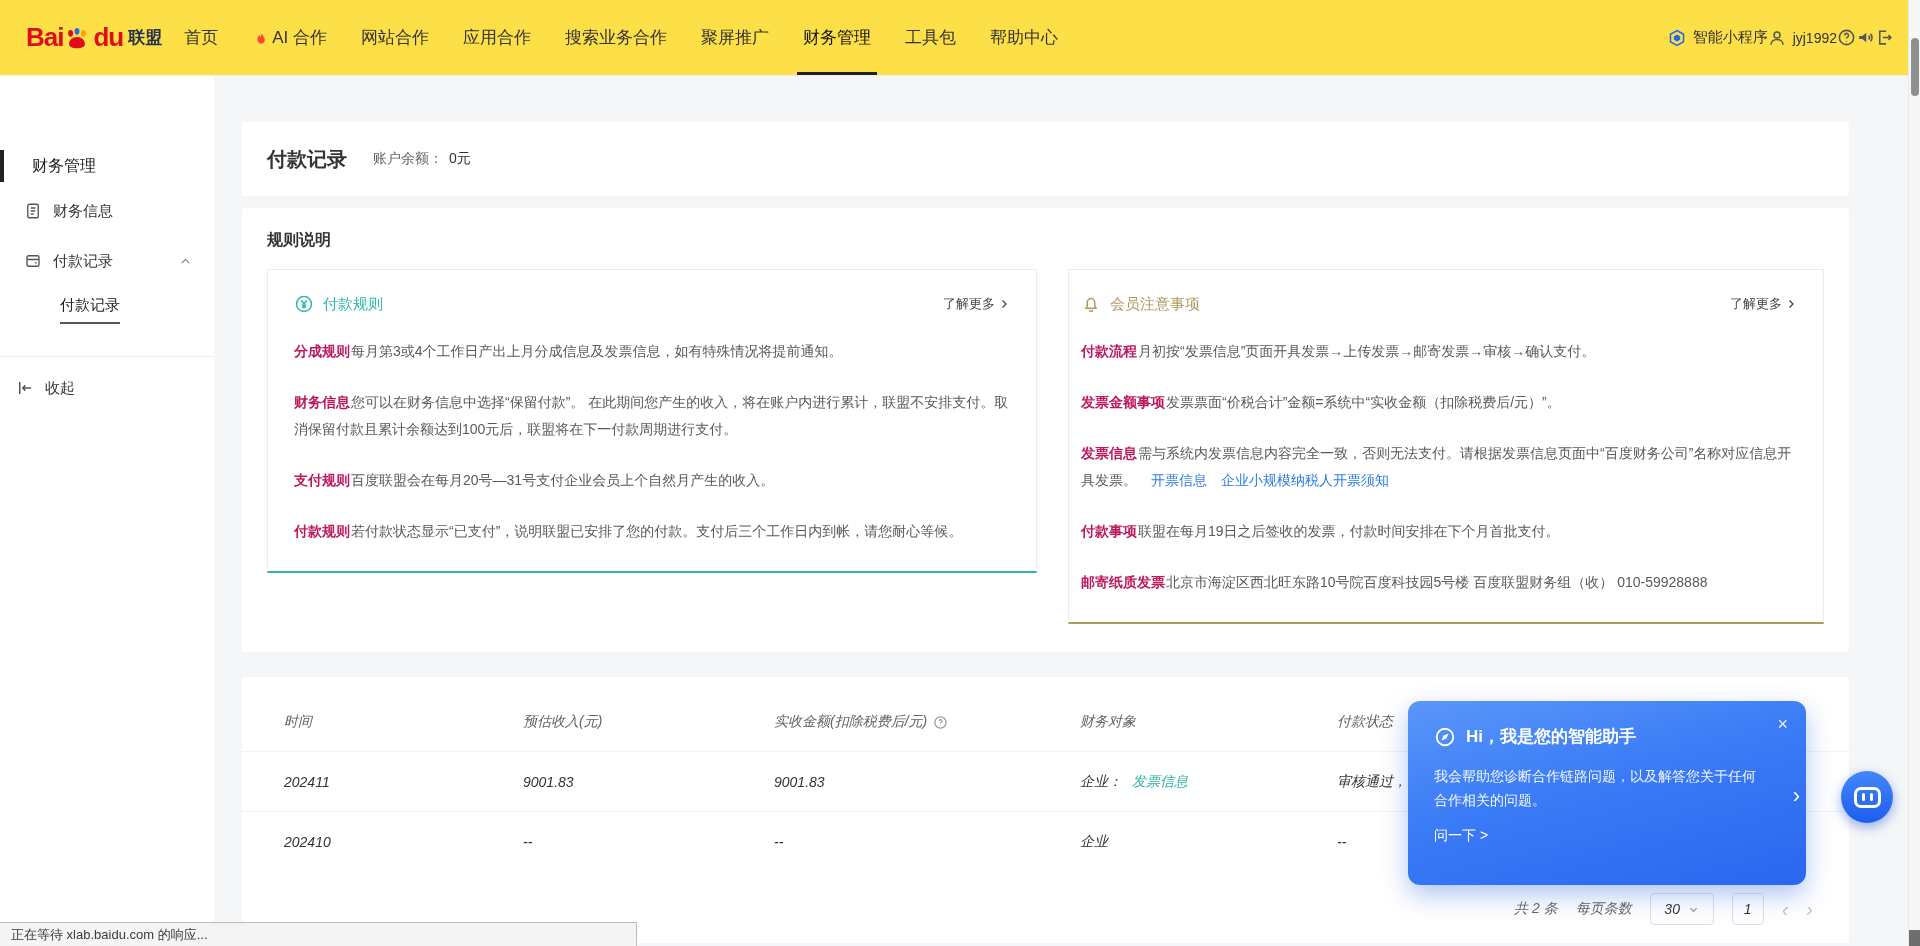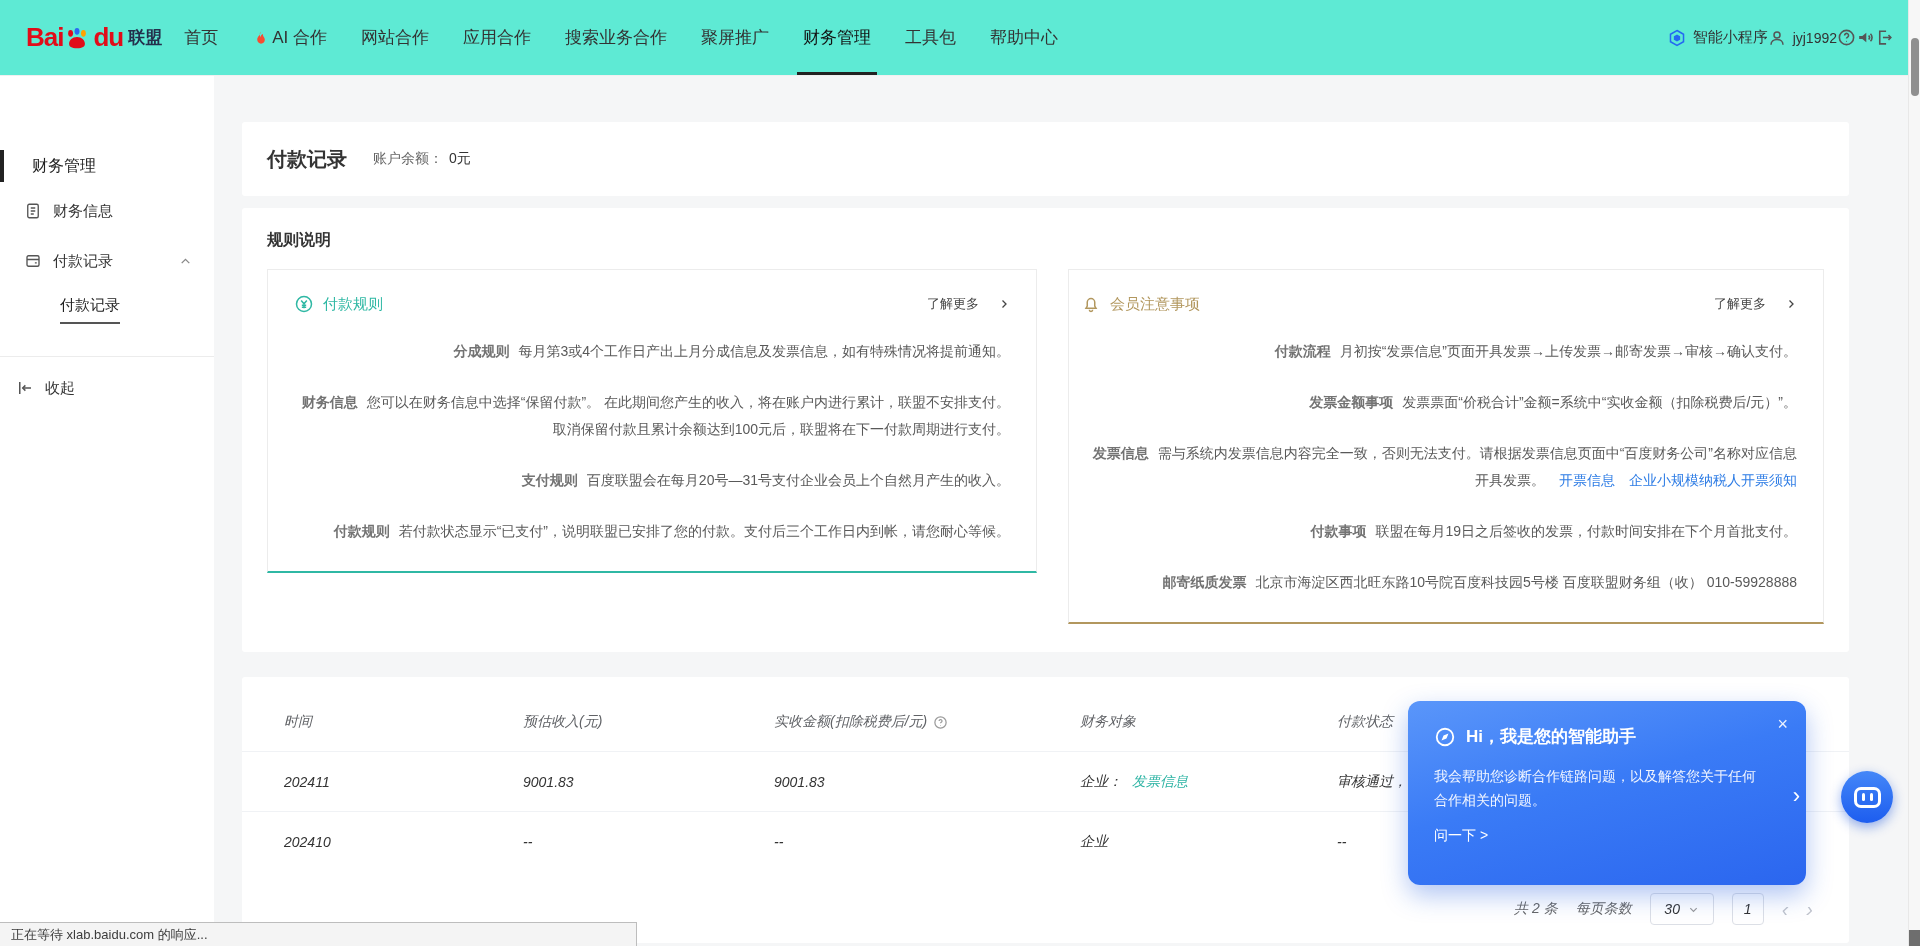--- a/index.html
+++ b/index.html
@@ -5,21 +5,21 @@
   * { margin:0; padding:0; box-sizing:border-box; }
   html,body { width:1920px; height:946px; }
   body {
     position:relative; overflow:hidden; background:#f5f6f7;
     font-family:"Liberation Sans","DejaVu Sans",sans-serif; color:#333;
   }
   svg { display:block; }
 
   
   .topnav {
-    position:absolute; top:0; left:0; right:0; height:76px; background:#5eead4;
+    position:absolute; top:0; left:0; right:0; height:76px; background:#fde047;
     display:flex; align-items:center; padding:0 26px; border-bottom:1px solid #f0f0f0; z-index:30;
   }
   .logo { display:flex; align-items:center; cursor:pointer; }
   .logo-bai { color:#e10c19; font-weight:bold; font-size:26px; letter-spacing:-1px; }
   .logo-du  { color:#e10c19; font-weight:bold; font-size:26px; letter-spacing:-1px; margin-left:2px; }
   .logo-union { color:#24304c; font-weight:bold; font-size:17px; margin-left:5px; }
   .nav-menu { display:flex; align-items:center; gap:34px; margin-left:22px; height:100%; }
   .nav-item {
     position:relative; height:100%; display:flex; align-items:center; gap:5px;
     font-size:17px; color:#333; cursor:pointer; white-space:nowrap;
@@ -52,30 +52,30 @@
   .main { position:absolute; top:76px; left:214px; right:0; bottom:0; background:#f5f6f7; overflow:hidden; padding:46px 71px 0 28px; }
   .card { background:#fff; border-radius:3px; }
   .card-head { height:74px; display:flex; align-items:center; padding:0 25px; }
   .page-title { font-size:20px; font-weight:bold; color:#333; }
   .bal-label { margin-left:26px; font-size:14px; color:#666; }
   .bal-value { margin-left:6px; font-size:14px; color:#333; }
 
   .card-rules { margin-top:12px; padding:22px 25px 28px; }
   .rules-title { font-size:16px; font-weight:bold; color:#333; }
   .panels { display:flex; gap:31px; margin-top:18px; align-items:flex-start; }
-  .panel { flex:1; border:1px solid #ececec; background:#fff; padding:24px 26px 26px;text-align:right; }
+  .panel { flex:1; border:1px solid #ececec; background:#fff; padding:24px 26px 26px; }
   .panel-teal { border-bottom:2px solid #2fb8a4; }
   .panel-tan  { border-bottom:2px solid #b2975e;padding-left:12px; }
   .panel-head { display:flex; align-items:center; justify-content:space-between; }
   .panel-name { display:flex; align-items:center; gap:9px; font-size:15px; }
   .panel-teal .panel-name { color:#2fb8a4; }
   .panel-tan  .panel-name { color:#b2975e; }
-  .more { display:flex; align-items:center; gap:19px; font-size:13px; color:#444; cursor:pointer; }
+  .more { display:flex; align-items:center; gap:3px; font-size:13px; color:#444; cursor:pointer; }
   .panel p { margin-top:24px; font-size:14px; line-height:27px; color:#595959; }
-  .panel p b { color:#737373; margin-right:9px; }
+  .panel p b { color:#be185d; margin-right:1px; }
   .blue-link { color:#2d7ce5; cursor:pointer; margin-left:14px; white-space:nowrap; }
   .blue-link:first-of-type { margin-left:8px; }
 
   
   .card-table { margin-top:25px; padding:16px 0 18px; min-height:262px;font-style:italic; }
   .tbl-row { display:grid; grid-template-columns:239px 251px 306px 257px 1fr; align-items:center; padding-left:42px; }
   .tbl-row.head { height:58px; color:#606266; font-size:14px; }
   .tbl-row.body { height:60px; border-top:1px solid #f0f2f5; font-size:14px; color:#333; }
   .cell { display:flex; align-items:center; gap:6px; padding-right:12px; }
   .teal-link { color:#2bb3a3; cursor:pointer; margin-left:4px; }

